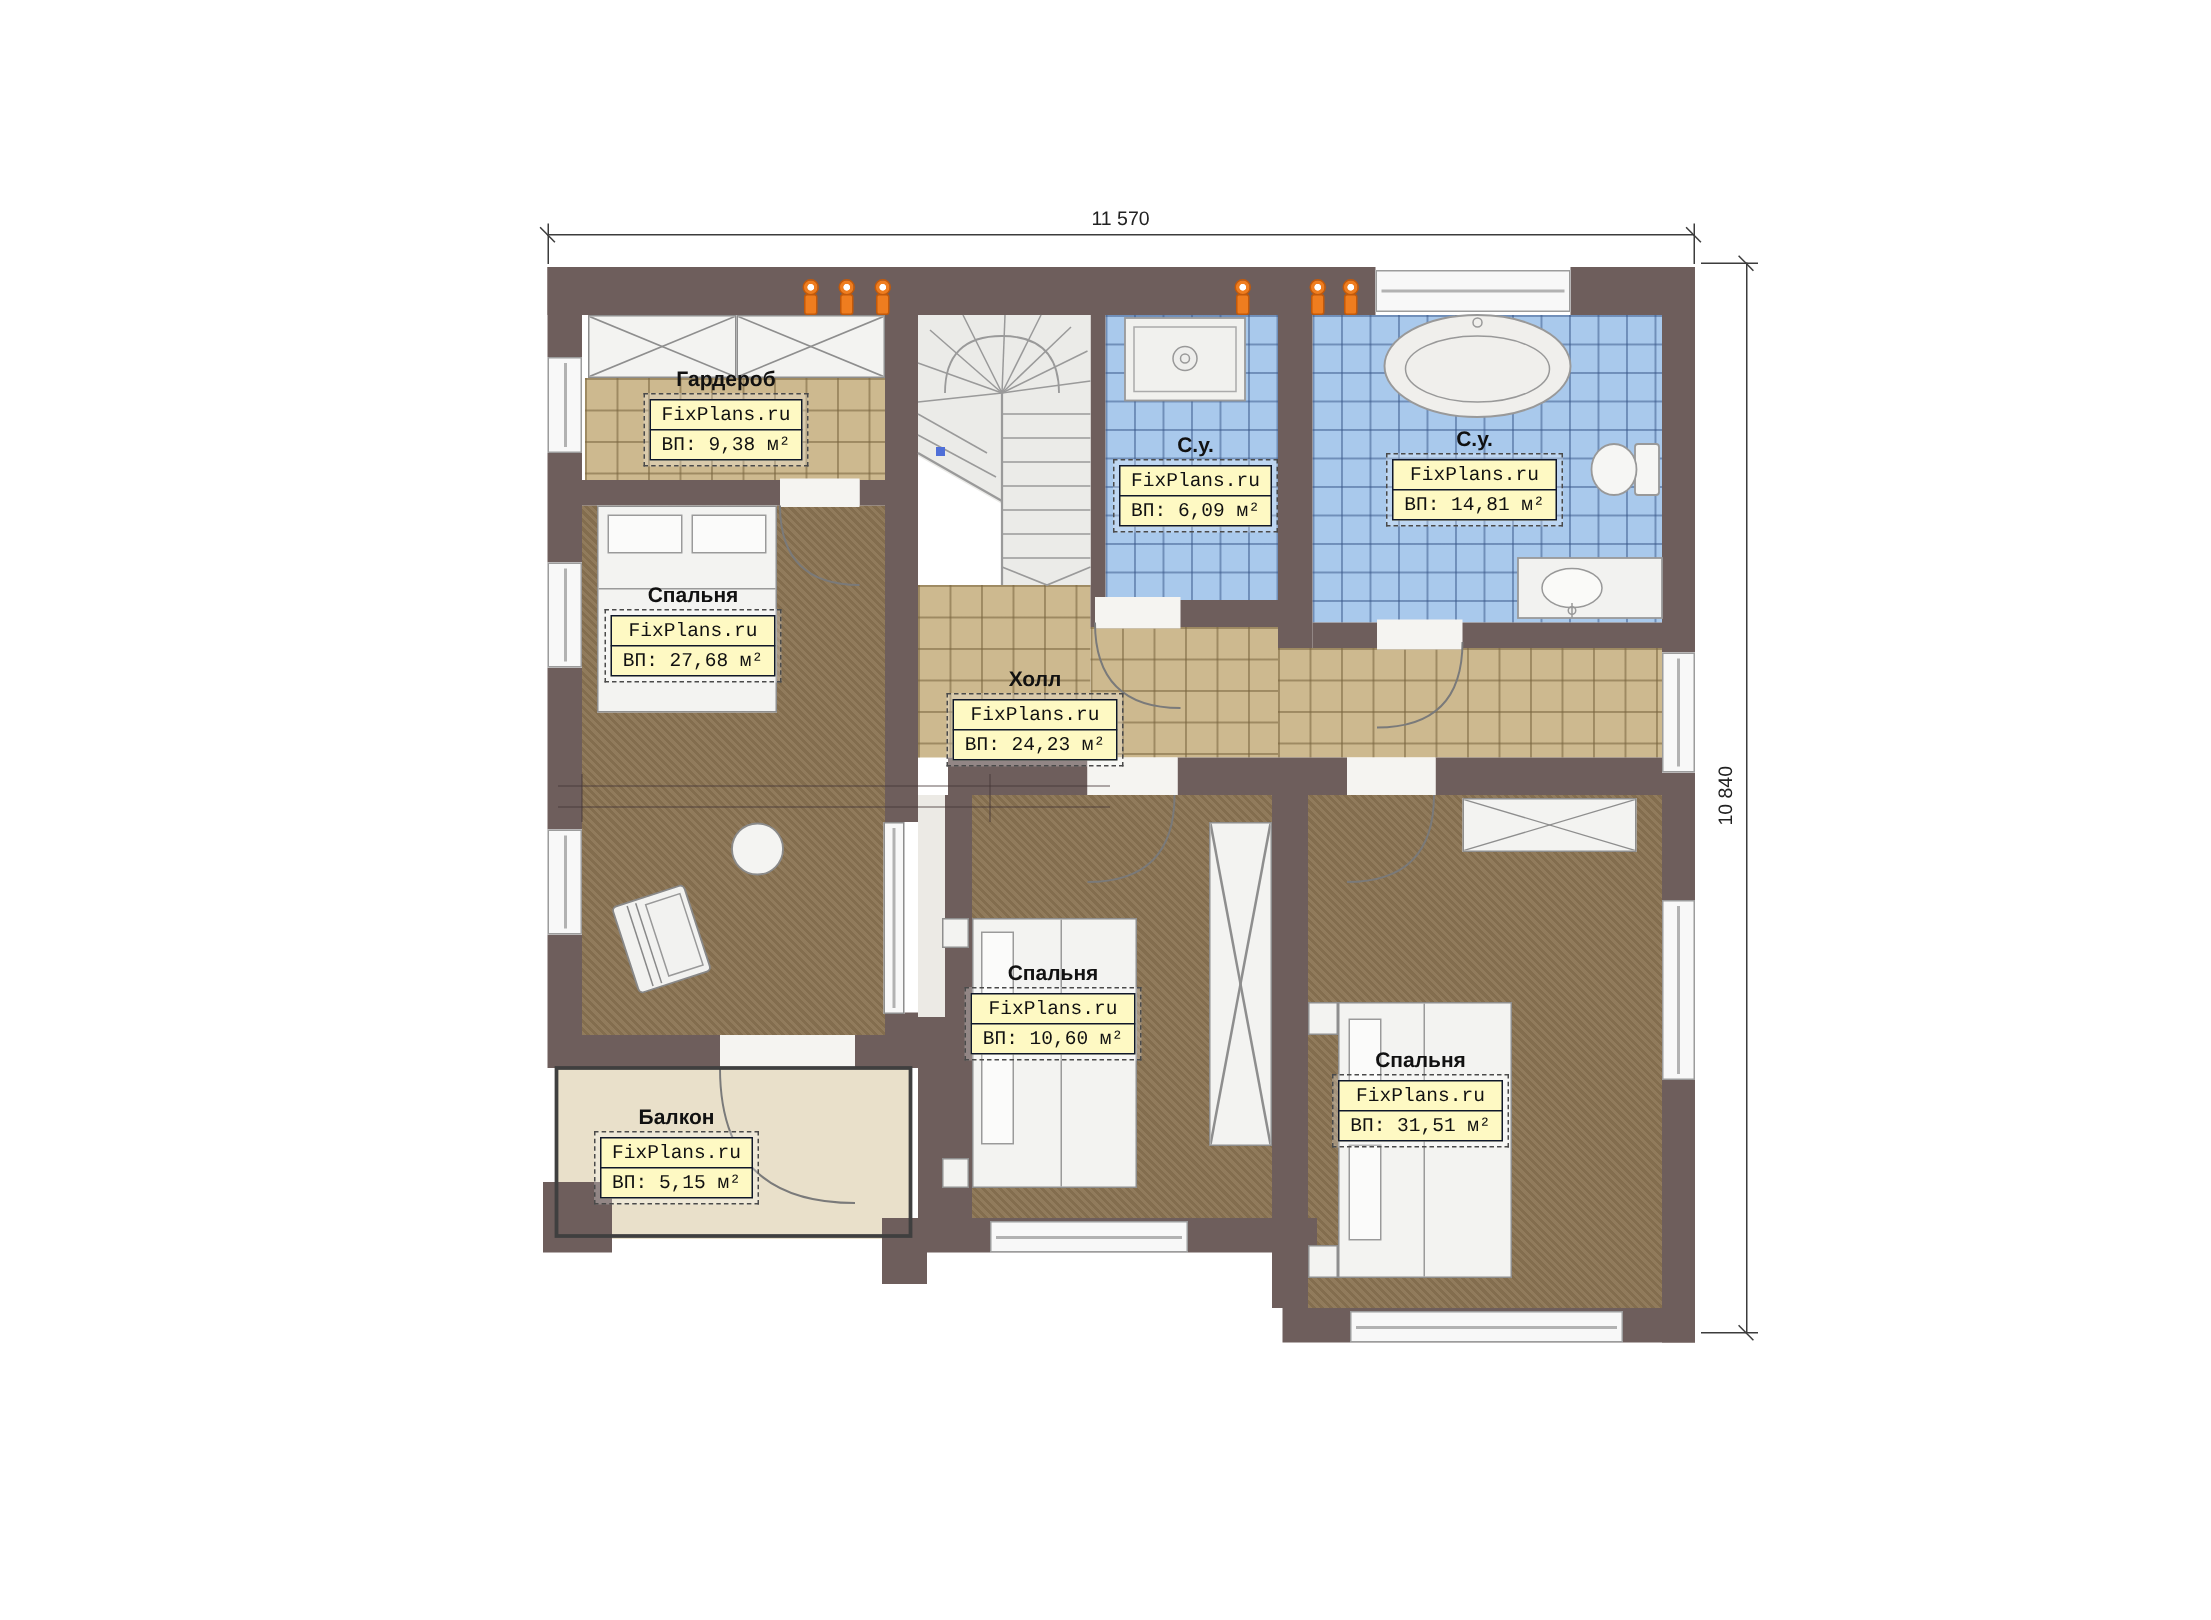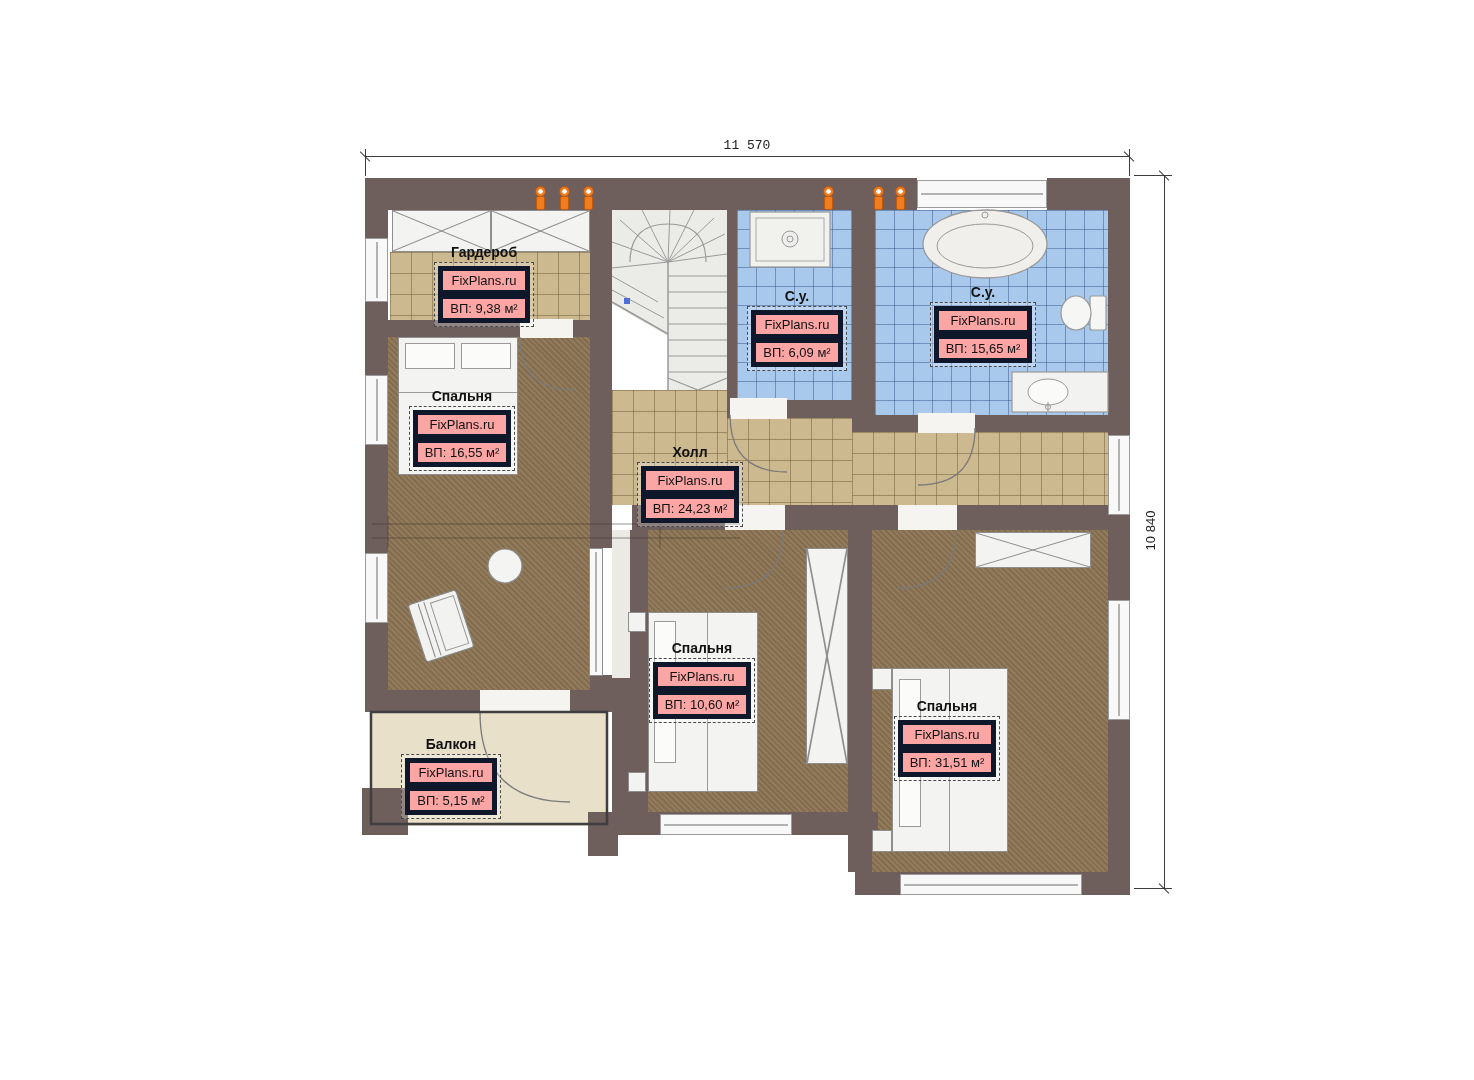--- a/index.html
+++ b/index.html
@@ -33,21 +33,21 @@
   .radiator{position:absolute;width:13px;height:24px;z-index:6;}
   .radiator::before{content:"";position:absolute;left:1px;top:0;width:11px;height:11px;border-radius:50%;
     background:radial-gradient(circle at 50% 50%, #fff 0 2px, #ef7d1f 2.5px);border:1px solid #c2590a;box-sizing:border-box;}
   .radiator::after{content:"";position:absolute;left:2px;top:10px;width:9px;height:14px;background:#ef7d1f;
     border:1px solid #c2590a;border-radius:2px;box-sizing:border-box;}
   #fixtures{position:absolute;inset:0;z-index:5;pointer-events:none;}
   .room-label{position:absolute;z-index:7;text-align:center;font-size:13px;color:#111;width:170px;
     transform:translateX(-50%);line-height:1.15;}
   .room-name{font-weight:bold;font-size:14px;margin-bottom:2px;}
   .label-box{display:inline-block;border:1px dashed #4a4a4a;padding:3px;background:rgba(255,255,255,.25);}
-  .label-row{border:5px solid #0f172a;background:#fca5a5;padding:0 7px;line-height:19px;white-space:nowrap;}
+  .label-row{border:1px solid #0f172a;background:#fef9c3;padding:0 7px;line-height:19px;white-space:nowrap;font-family:Liberation Mono, monospace;}
   .label-row + .label-row{margin-top:-1px;}
   .dim-line{position:absolute;background:#3c3c3c;z-index:8;}
   .dim-tick{position:absolute;width:14px;height:1px;background:#3c3c3c;transform:rotate(45deg);z-index:8;}
   .dim-label{position:absolute;font-size:13px;color:#222;z-index:8;white-space:nowrap;text-align:center;}
 </style>
 </head>
 <body>
 
 <div class="plan">
 
@@ -261,35 +261,35 @@
     <div class="room-name">Гардероб</div>
     <div class="label-box">
       <div class="label-row">FixPlans.ru</div>
       <div class="label-row">ВП: 9,38 м²</div>
     </div>
   </div>
   <div class="room-label" style="left:462px;top:388px;">
     <div class="room-name">Спальня</div>
     <div class="label-box">
       <div class="label-row">FixPlans.ru</div>
-      <div class="label-row">ВП: 16,55 м²</div>
+      <div class="label-row">ВП: 27,68 м²</div>
     </div>
   </div>
   <div class="room-label" style="left:797px;top:288px;">
     <div class="room-name">С.у.</div>
     <div class="label-box">
       <div class="label-row">FixPlans.ru</div>
       <div class="label-row">ВП: 6,09 м²</div>
     </div>
   </div>
   <div class="room-label" style="left:983px;top:284px;">
     <div class="room-name">С.у.</div>
     <div class="label-box">
       <div class="label-row">FixPlans.ru</div>
-      <div class="label-row">ВП: 15,65 м²</div>
+      <div class="label-row">ВП: 14,81 м²</div>
     </div>
   </div>
   <div class="room-label" style="left:690px;top:444px;">
     <div class="room-name">Холл</div>
     <div class="label-box">
       <div class="label-row">FixPlans.ru</div>
       <div class="label-row">ВП: 24,23 м²</div>
     </div>
   </div>
   <div class="room-label" style="left:702px;top:640px;">
@@ -312,21 +312,21 @@
       <div class="label-row">FixPlans.ru</div>
       <div class="label-row">ВП: 5,15 м²</div>
     </div>
   </div>
 
   <div class="dim-line" style="left:365px;top:156px;width:765px;height:1px;"></div>
   <div class="dim-line" style="left:365px;top:149px;width:1px;height:27px;"></div>
   <div class="dim-line" style="left:1129px;top:149px;width:1px;height:27px;"></div>
   <div class="dim-tick" style="left:358px;top:156px;"></div>
   <div class="dim-tick" style="left:1122px;top:156px;"></div>
-  <div class="dim-label" style="left:697px;top:138px;width:100px;font-family:Liberation Mono, monospace;">11 570</div>
+  <div class="dim-label" style="left:697px;top:138px;width:100px;">11 570</div>
 
   <div class="dim-line" style="left:1164px;top:175px;width:1px;height:713px;"></div>
   <div class="dim-line" style="left:1134px;top:175px;width:38px;height:1px;"></div>
   <div class="dim-line" style="left:1134px;top:888px;width:38px;height:1px;"></div>
   <div class="dim-tick" style="left:1157px;top:175px;"></div>
   <div class="dim-tick" style="left:1157px;top:888px;"></div>
   <div class="dim-label" style="left:1100px;top:523px;width:100px;transform:rotate(-90deg);">10 840</div>
 </div>
 
 </body></html>

